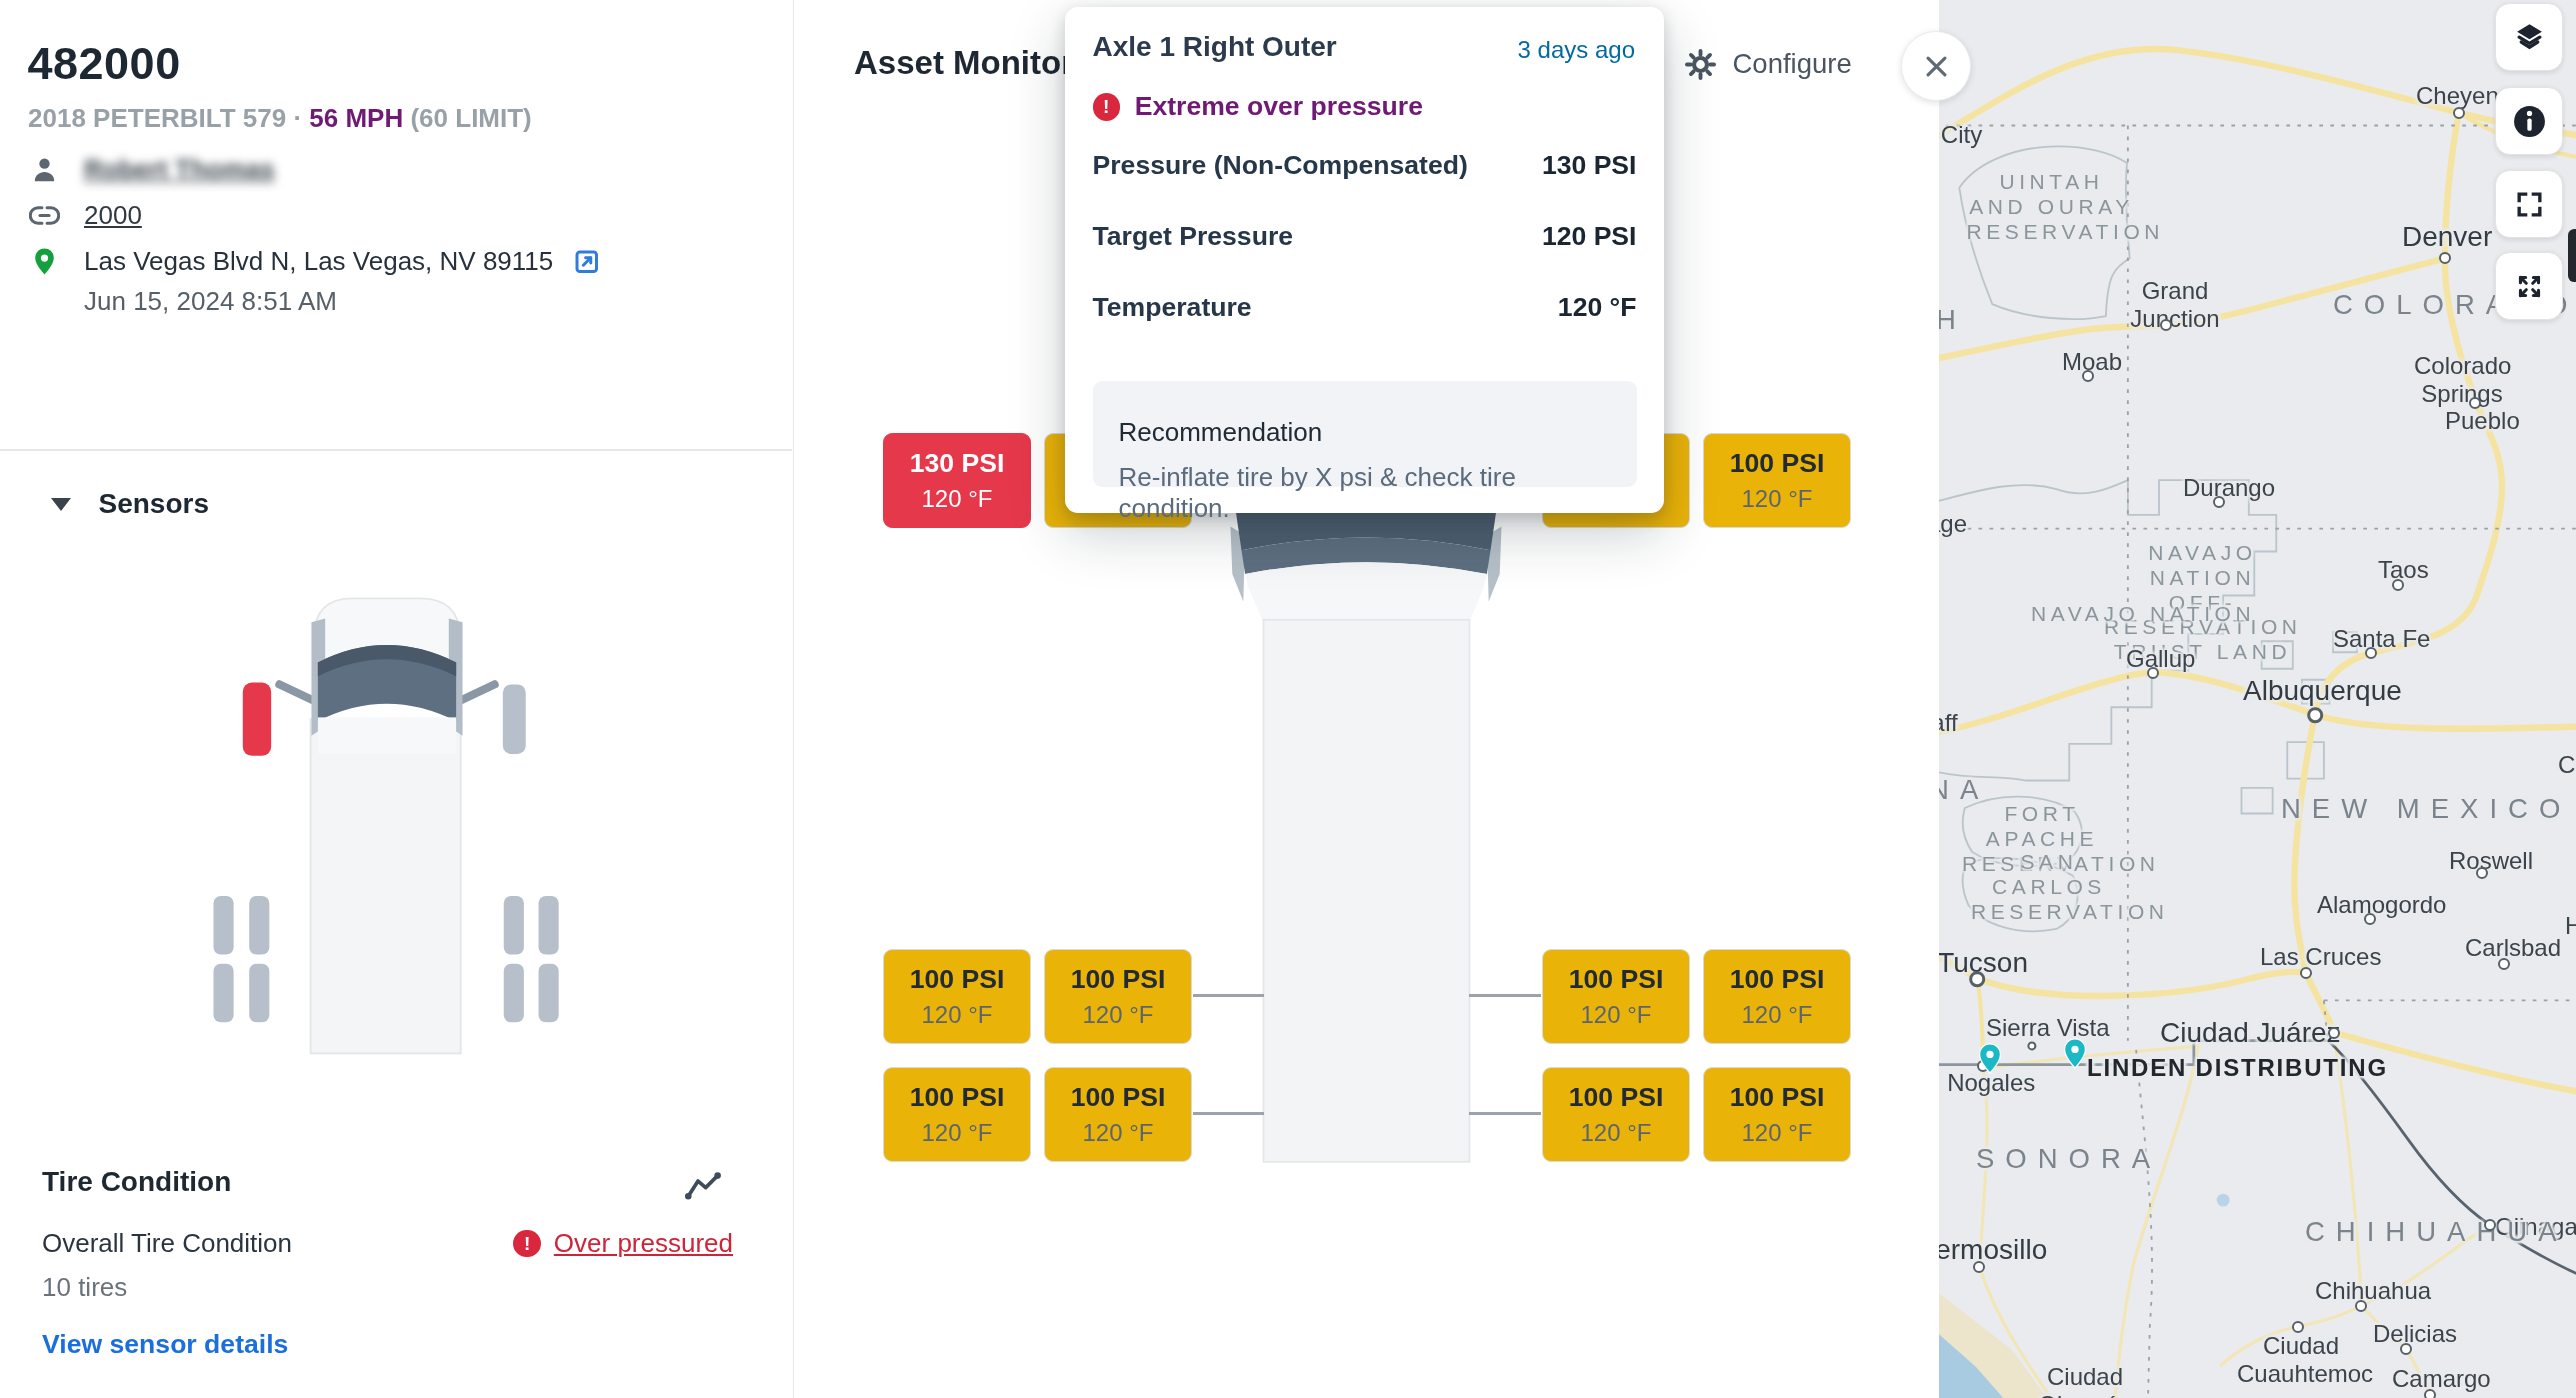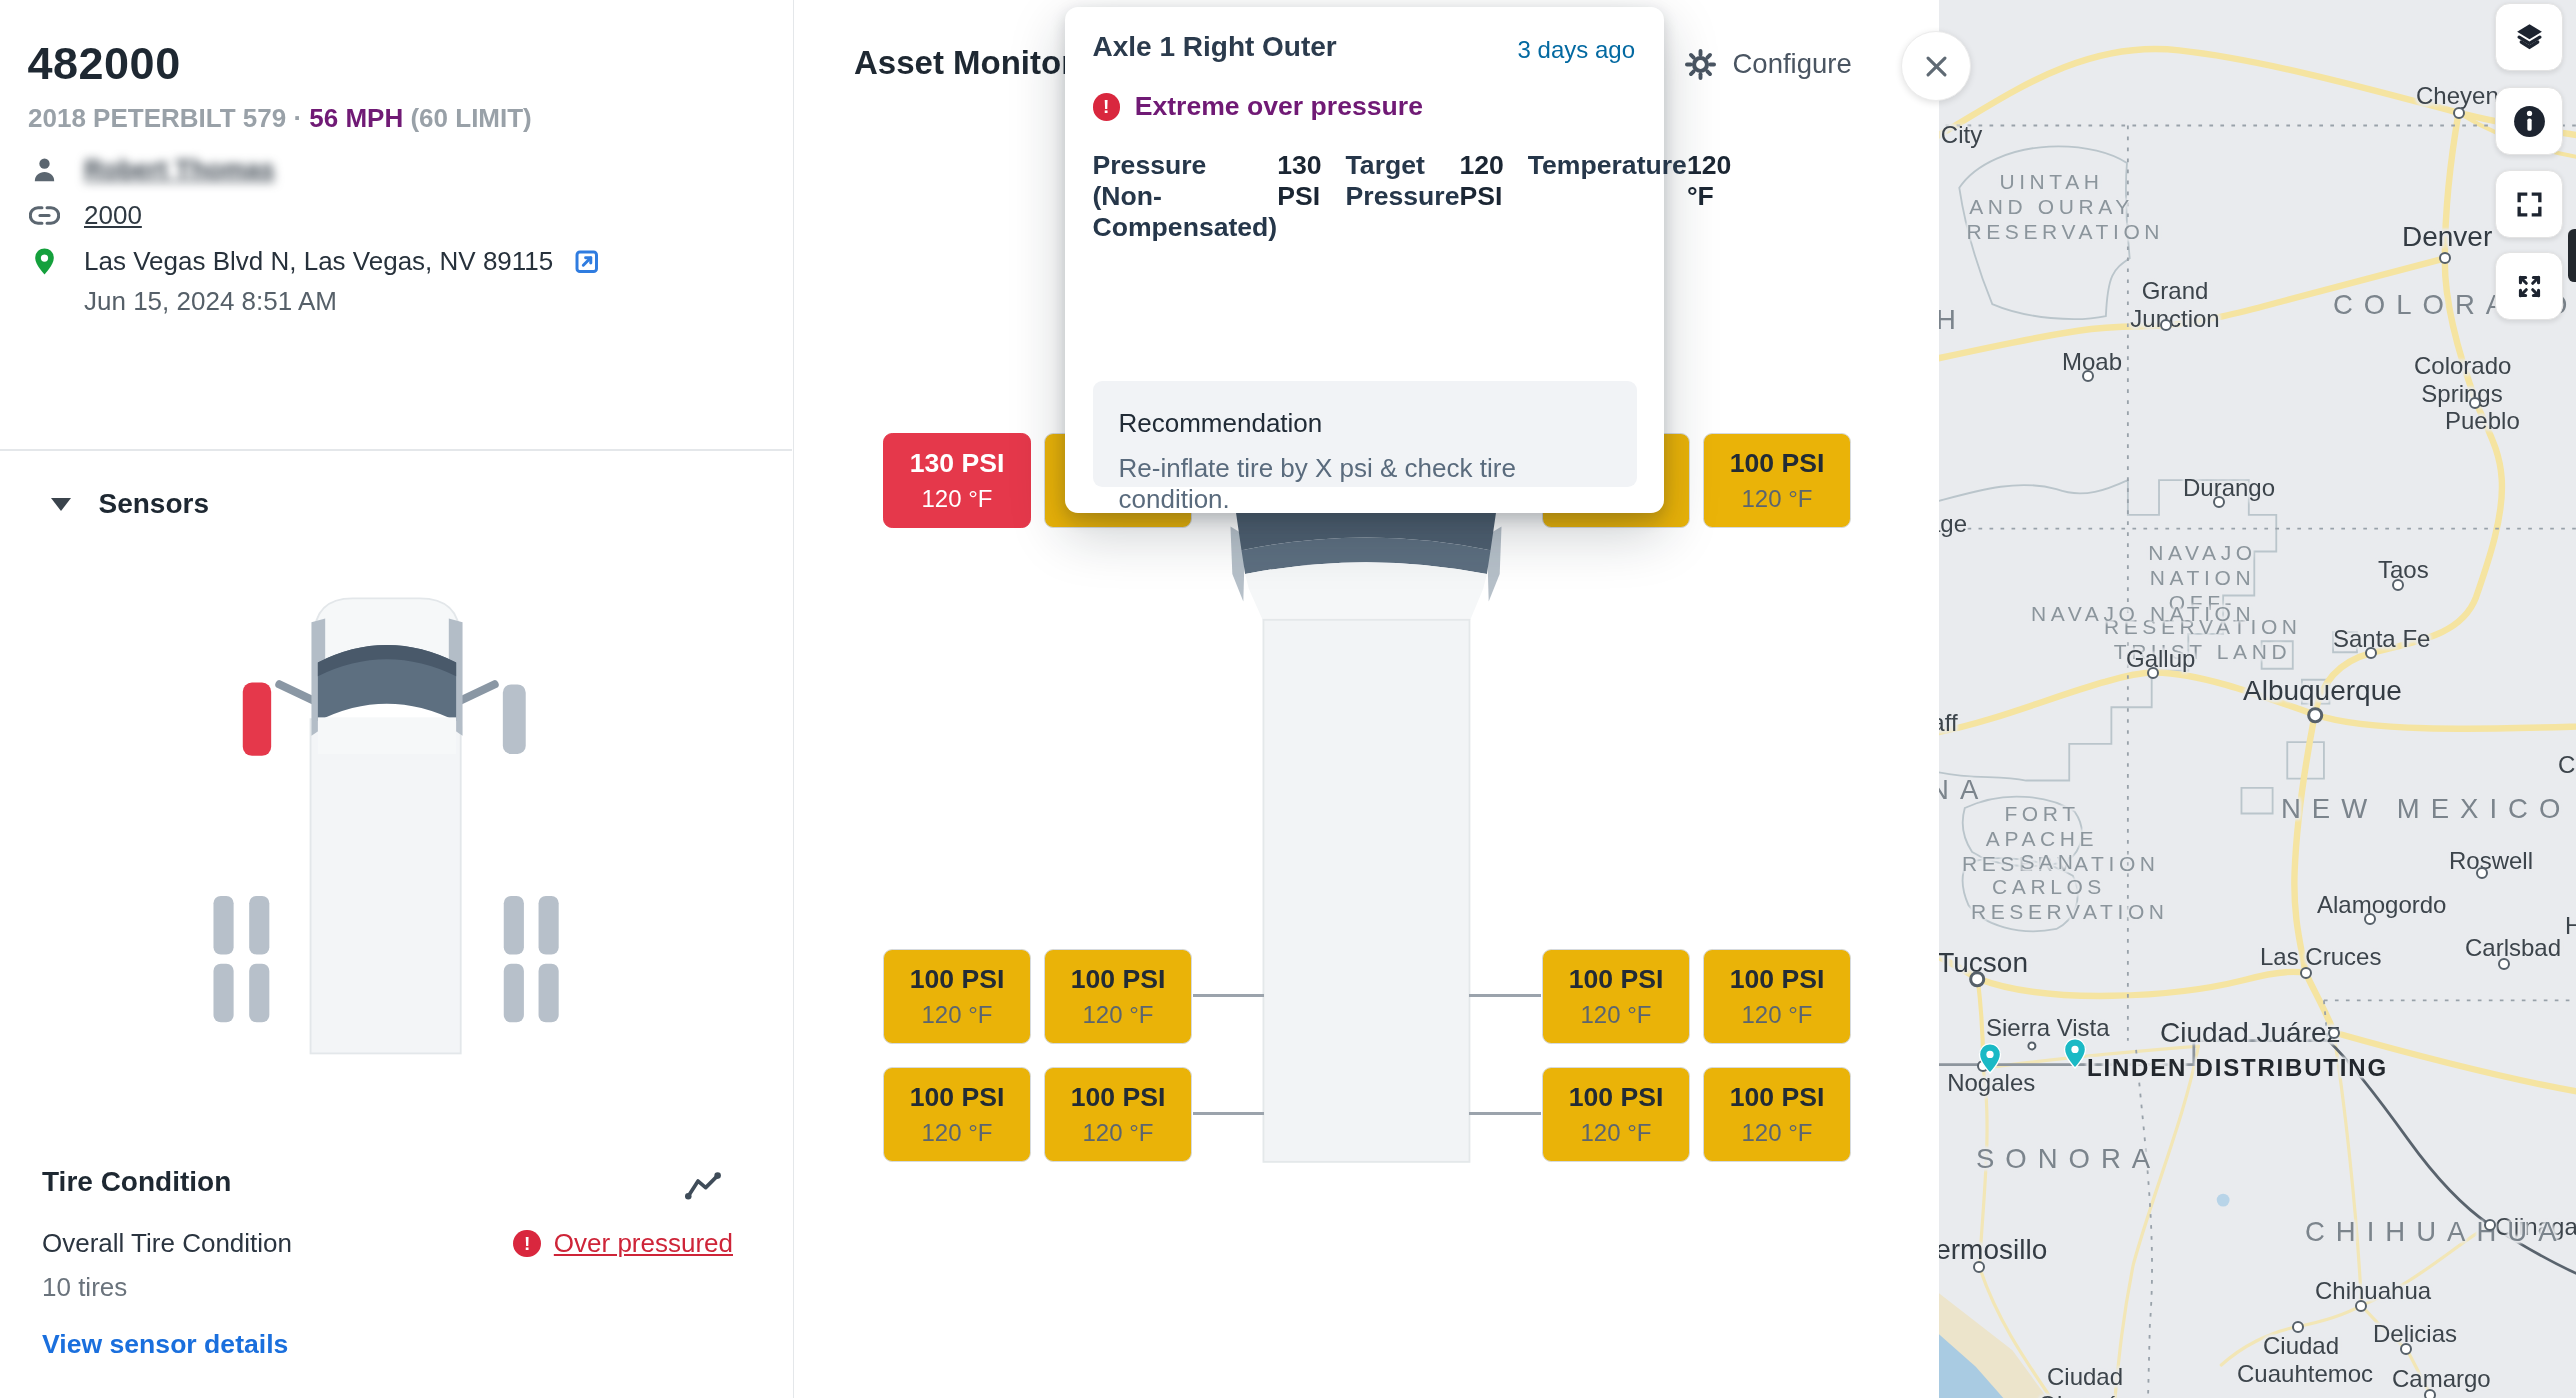--- a/index.html
+++ b/index.html
@@ -45,26 +45,26 @@
   .r1{top:433px}.r2{top:949px}.r3{top:1067px}
   .c1{left:89px}.c2{left:250px}.c3{left:748px}.c4{left:909px}
   .connector{position:absolute;height:2.7px;background:#9ba3ac;}
 
   
   .popup{position:absolute;left:1065px;top:7.3px;width:599px;height:506px;background:#fff;border-radius:13px;box-shadow:0 5.5px 14.7px rgba(20,30,40,.18),0 20px 55px rgba(20,30,40,.22);z-index:50;}
   .pp-title{position:absolute;left:27.5px;top:24px;font-size:28px;font-weight:600;color:#2b3b4d;}
   .pp-time{position:absolute;right:29px;top:29px;font-size:24px;color:#0369a1;}
   .pp-status{position:absolute;left:27.5px;top:84px;display:flex;align-items:center;gap:14.7px;}
   .pp-status .txt{font-size:26.6px;font-weight:700;color:#701a75;}
-  .pp-rows{position:absolute;left:27.5px;right:27.5px;top:143px;display:flex;flex-direction:row;gap:24px;}
+  .pp-rows{position:absolute;left:27.5px;right:27.5px;top:143px;display:flex;flex-direction:column;gap:40px;}
   .pp-row{display:flex;justify-content:space-between;align-items:baseline;}
   .pp-label{font-size:26.6px;font-weight:600;color:#26374a;}
   .pp-value{font-size:26.6px;font-weight:700;color:#1b2633;}
   .pp-suffix{font-weight:400;color:#8494a3;}
-  .pp-rec{position:absolute;left:27.5px;right:27.5px;top:374px;height:106px;background:#f1f3f6;border-radius:9.2px;padding:27px 26px;}
+  .pp-rec{position:absolute;left:27.5px;right:27.5px;top:374px;height:106px;background:#f1f3f6;border-radius:9.2px;padding:36px 26px;}
   .pp-rec .rt{font-size:26px;color:#212b36;margin-bottom:13.7px;}
   .pp-rec .rx{font-size:26px;color:#5a6b7d;}
 
   
   .close-btn{position:absolute;left:1901px;top:31px;width:70px;height:70px;border-radius:50%;background:#fff;border:0.9px solid #ececec;box-shadow:0 1.8px 7.3px rgba(0,0,0,.12);display:flex;align-items:center;justify-content:center;z-index:60;cursor:pointer;}
 
   
   .map-panel{position:absolute;left:1939px;top:0;width:637px;height:1398px;background:#e9ebee;overflow:hidden;}
   .map-label{position:absolute;white-space:pre-line;font-size:24px;color:#3c444b;line-height:1.18;
     text-shadow:-1.8px -1.8px 2.7px #e9ebee,1.8px -1.8px 2.7px #e9ebee,-1.8px 1.8px 2.7px #e9ebee,1.8px 1.8px 2.7px #e9ebee,0 0 5.5px #e9ebee;}

